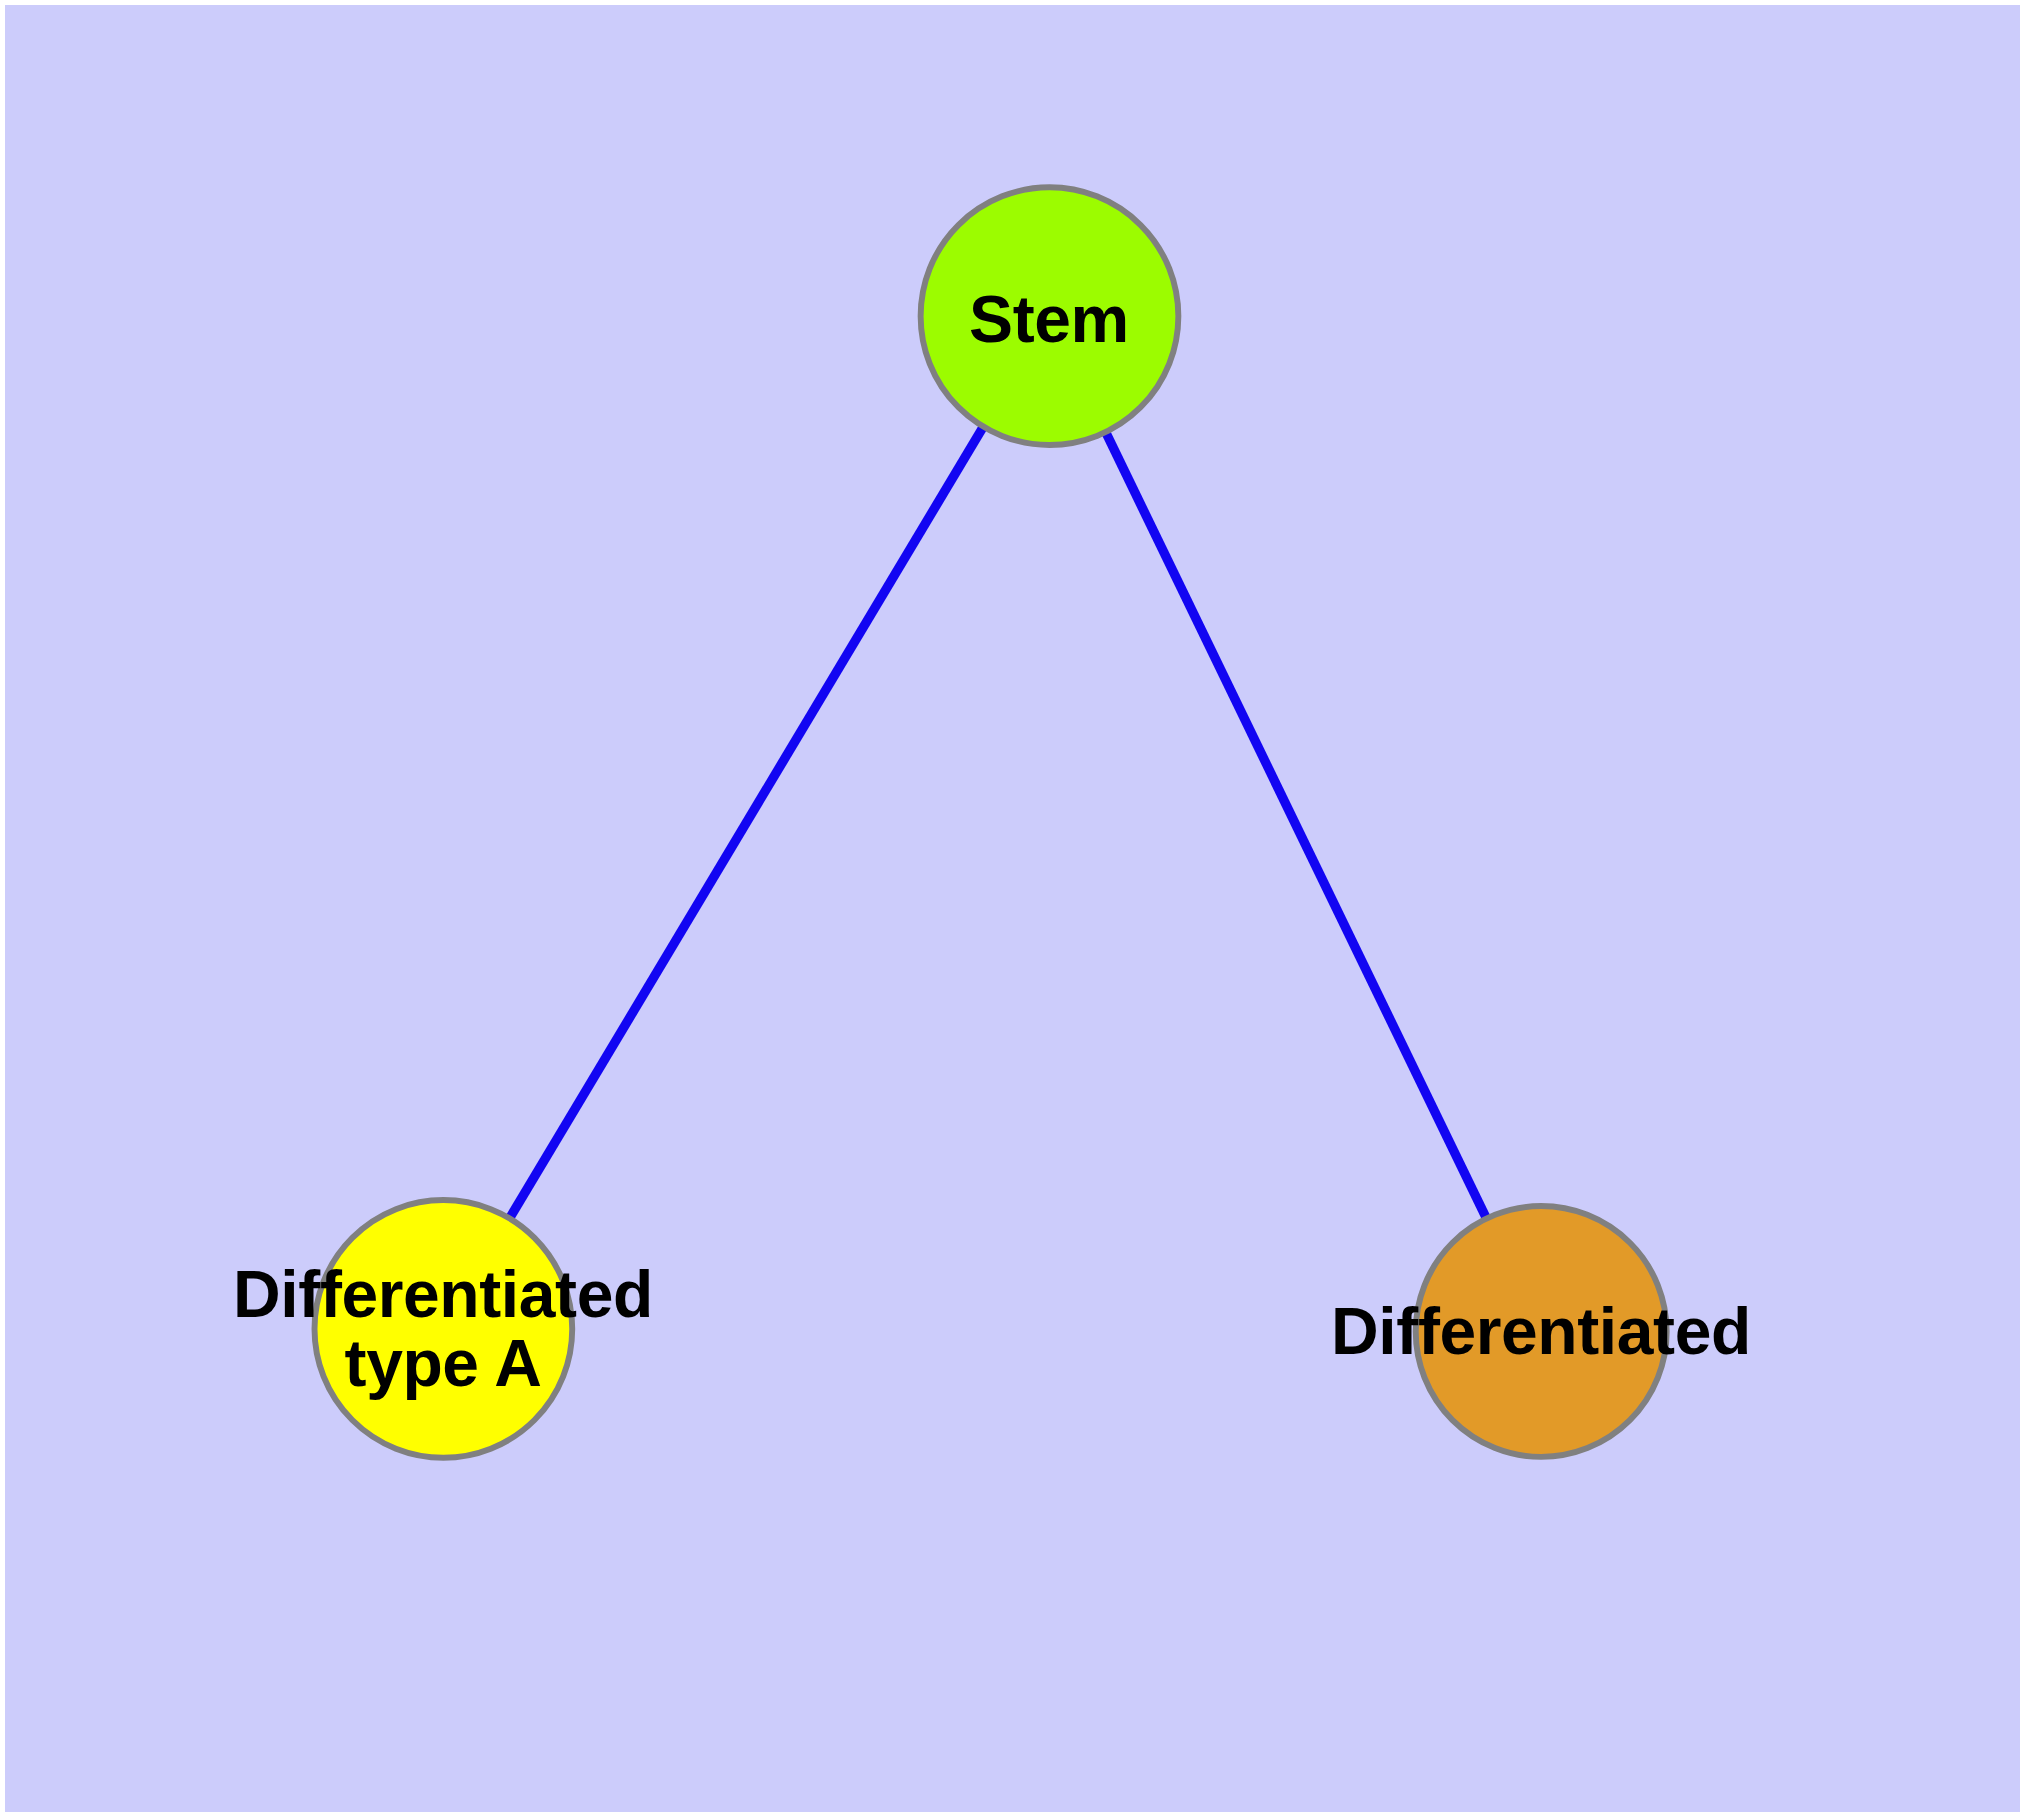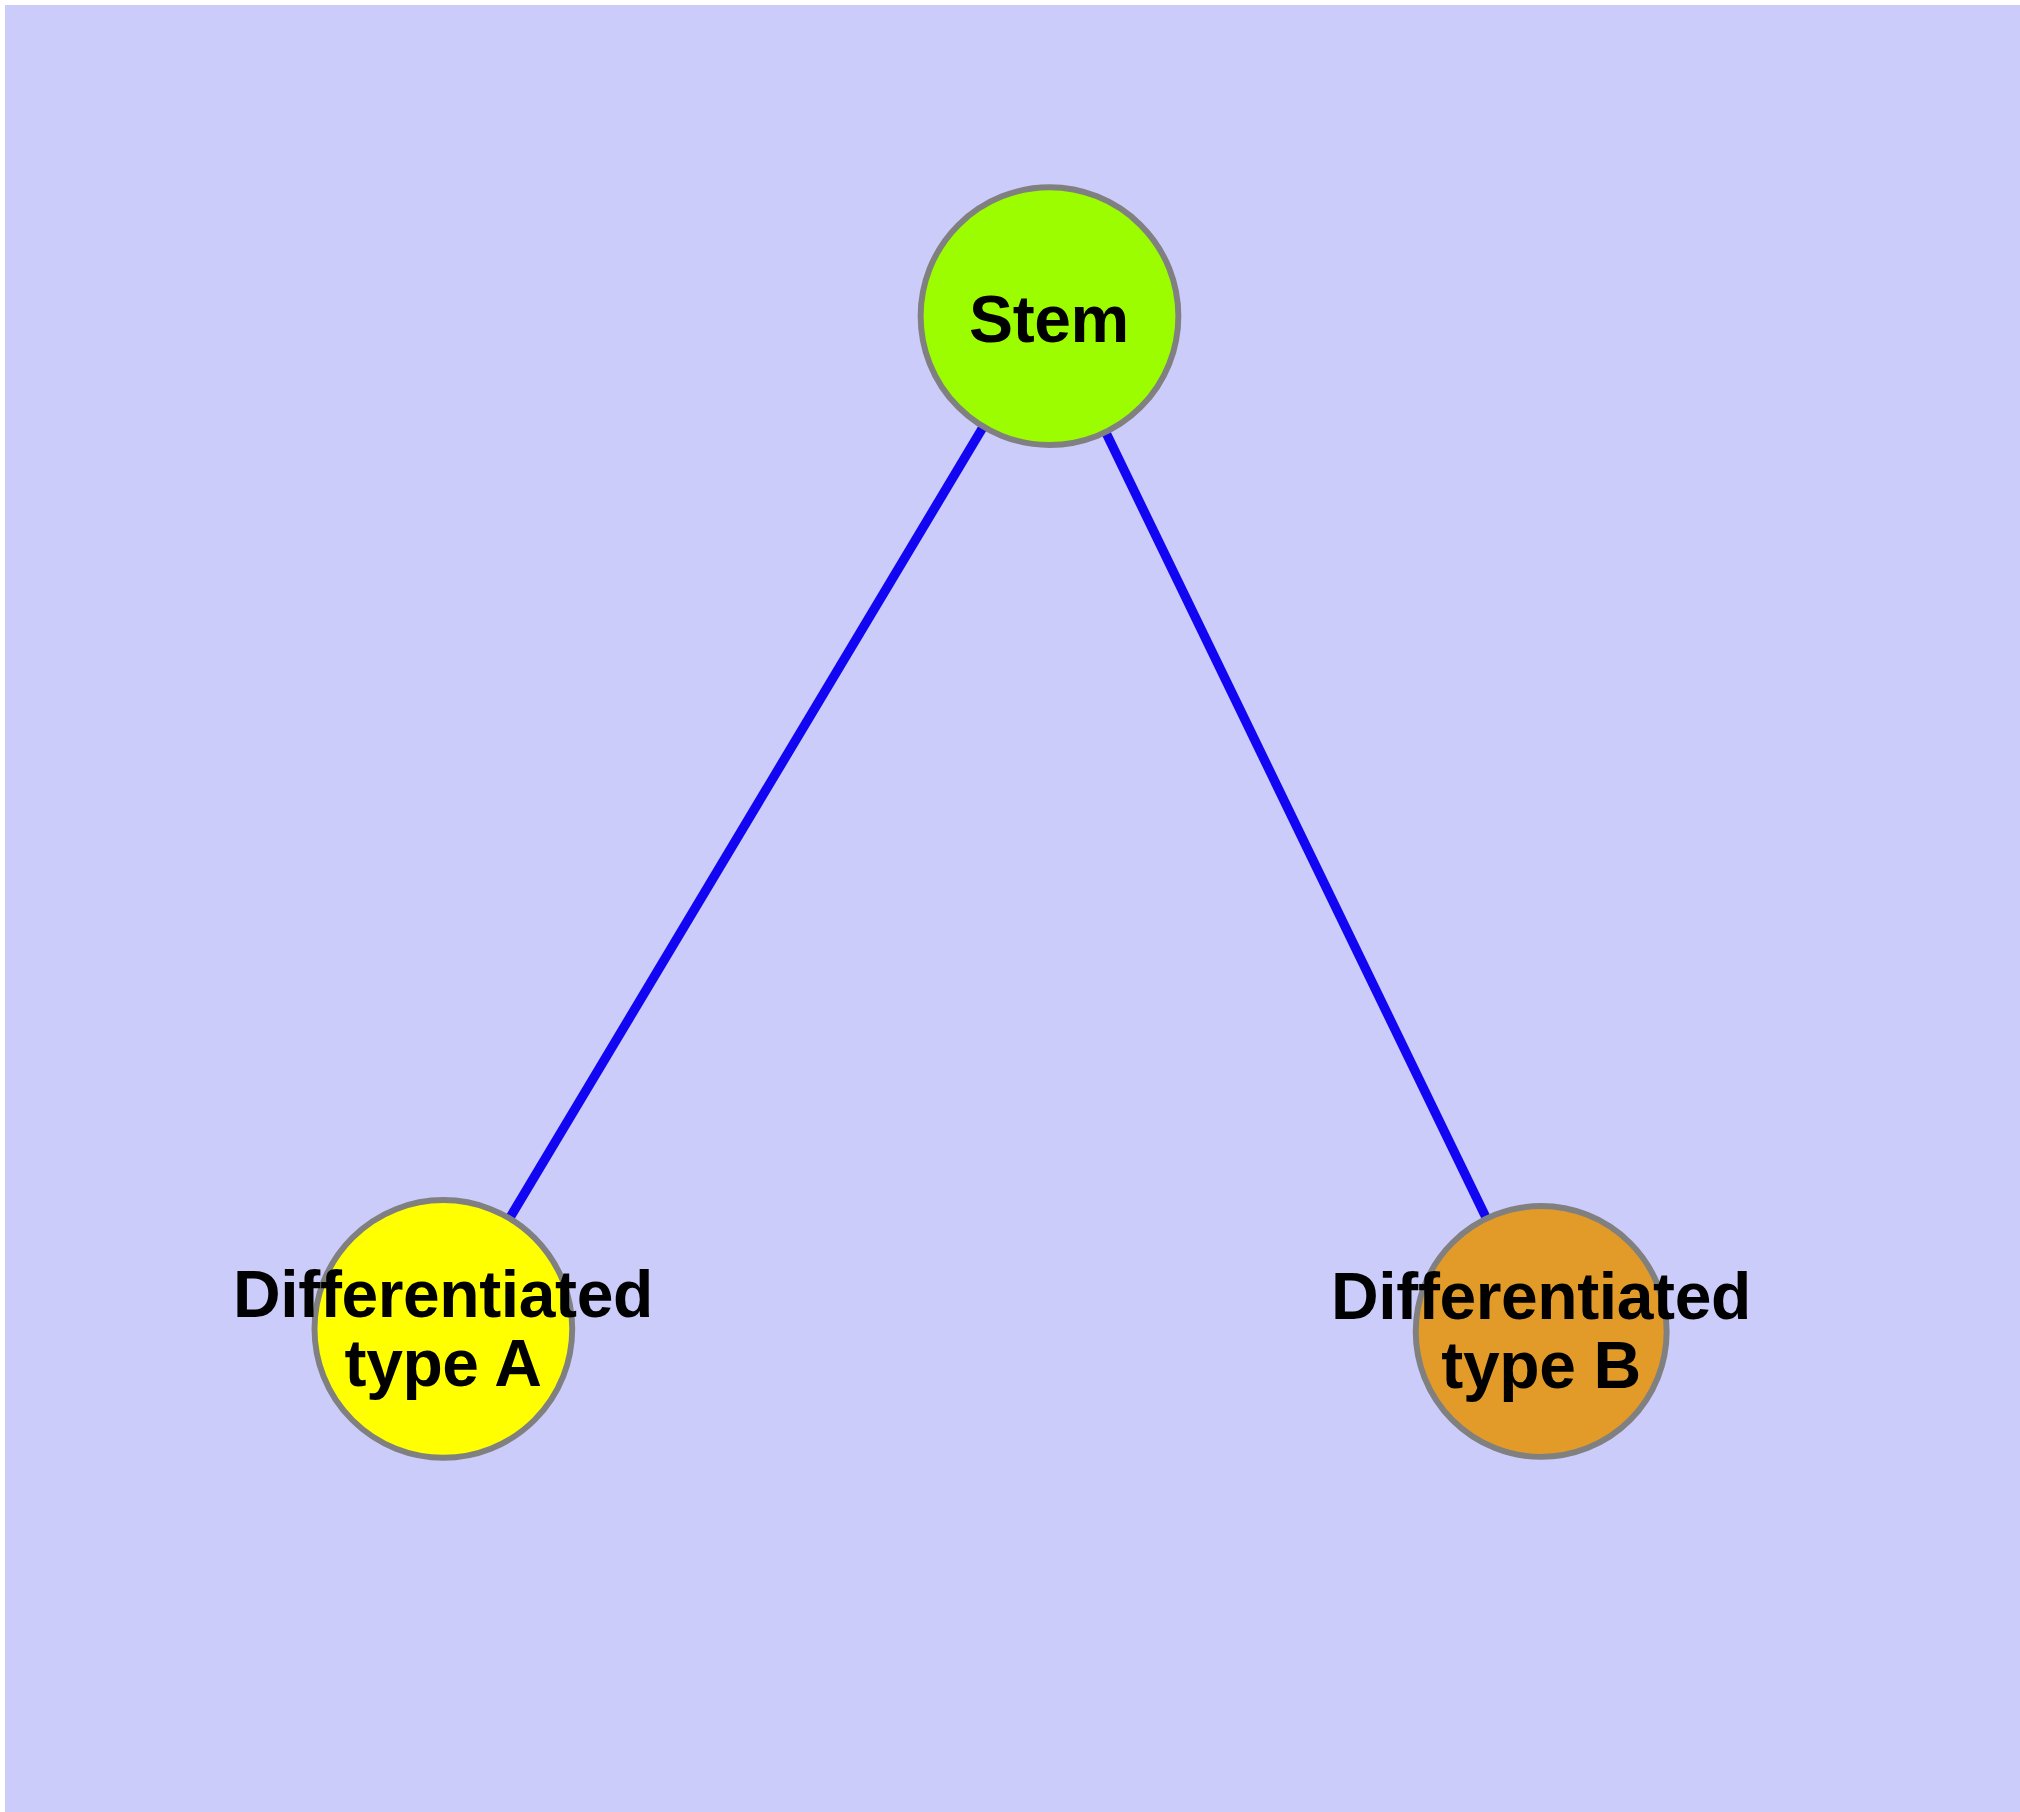--- a/index.html
+++ b/index.html
@@ -63,16 +63,16 @@
       <circle id="circle-stem" cx="1238" cy="373" r="152" fill="#9cfc00" stroke="#808080" stroke-width="7"></circle>
       <circle id="circle-diff-a" cx="523" cy="1568" r="152" fill="#ffff00" stroke="#808080" stroke-width="7"></circle>
       <circle id="circle-diff-b" cx="1818" cy="1571" r="148" fill="#e29a28" stroke="#808080" stroke-width="7"></circle>
     </g>
   </svg>
 
   <div class="node-label" id="label-stem" style="left: 1049px; top: 319px;"><span>Stem</span></div>
 
   <div class="node-label" id="label-diff-a" style="left: 443px; top: 1329px;"><span>Differentiated</span><br><span>type A</span></div>
 
-  <div class="node-label" id="label-diff-b" style="left: 1541px; top: 1331px;"><span>Differentiated</span><br><span>type B</span></div>
+  <div class="node-label" id="label-diff-b" style="left: 1541px; top: 1331px;"><span>Differentiated</span><br></div>
 
 </div>
 
 
 </body></html>

